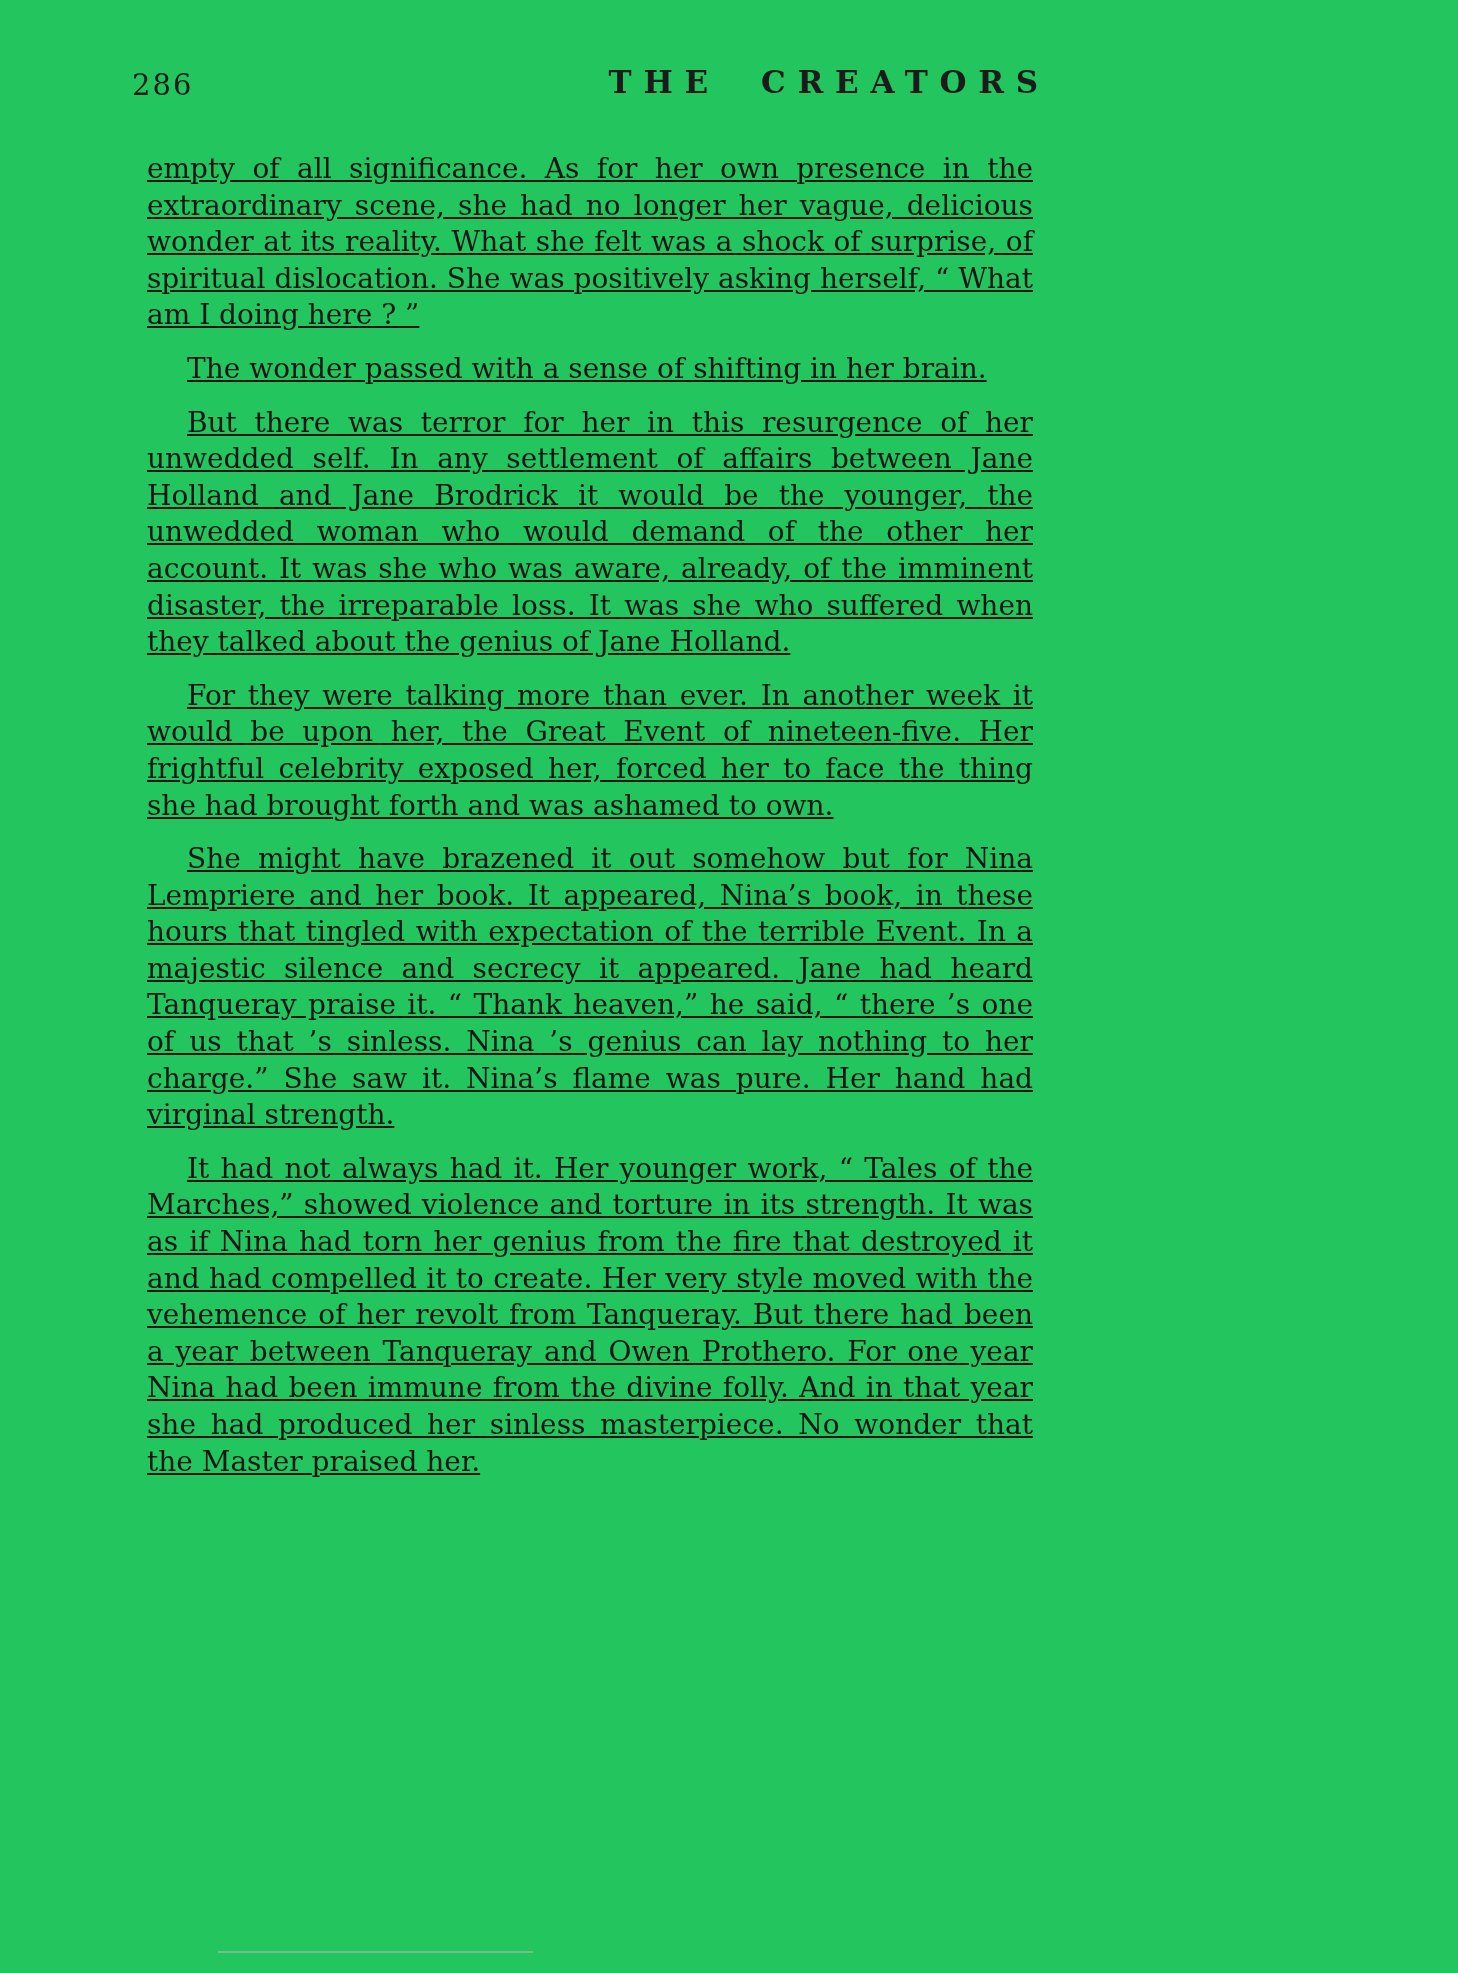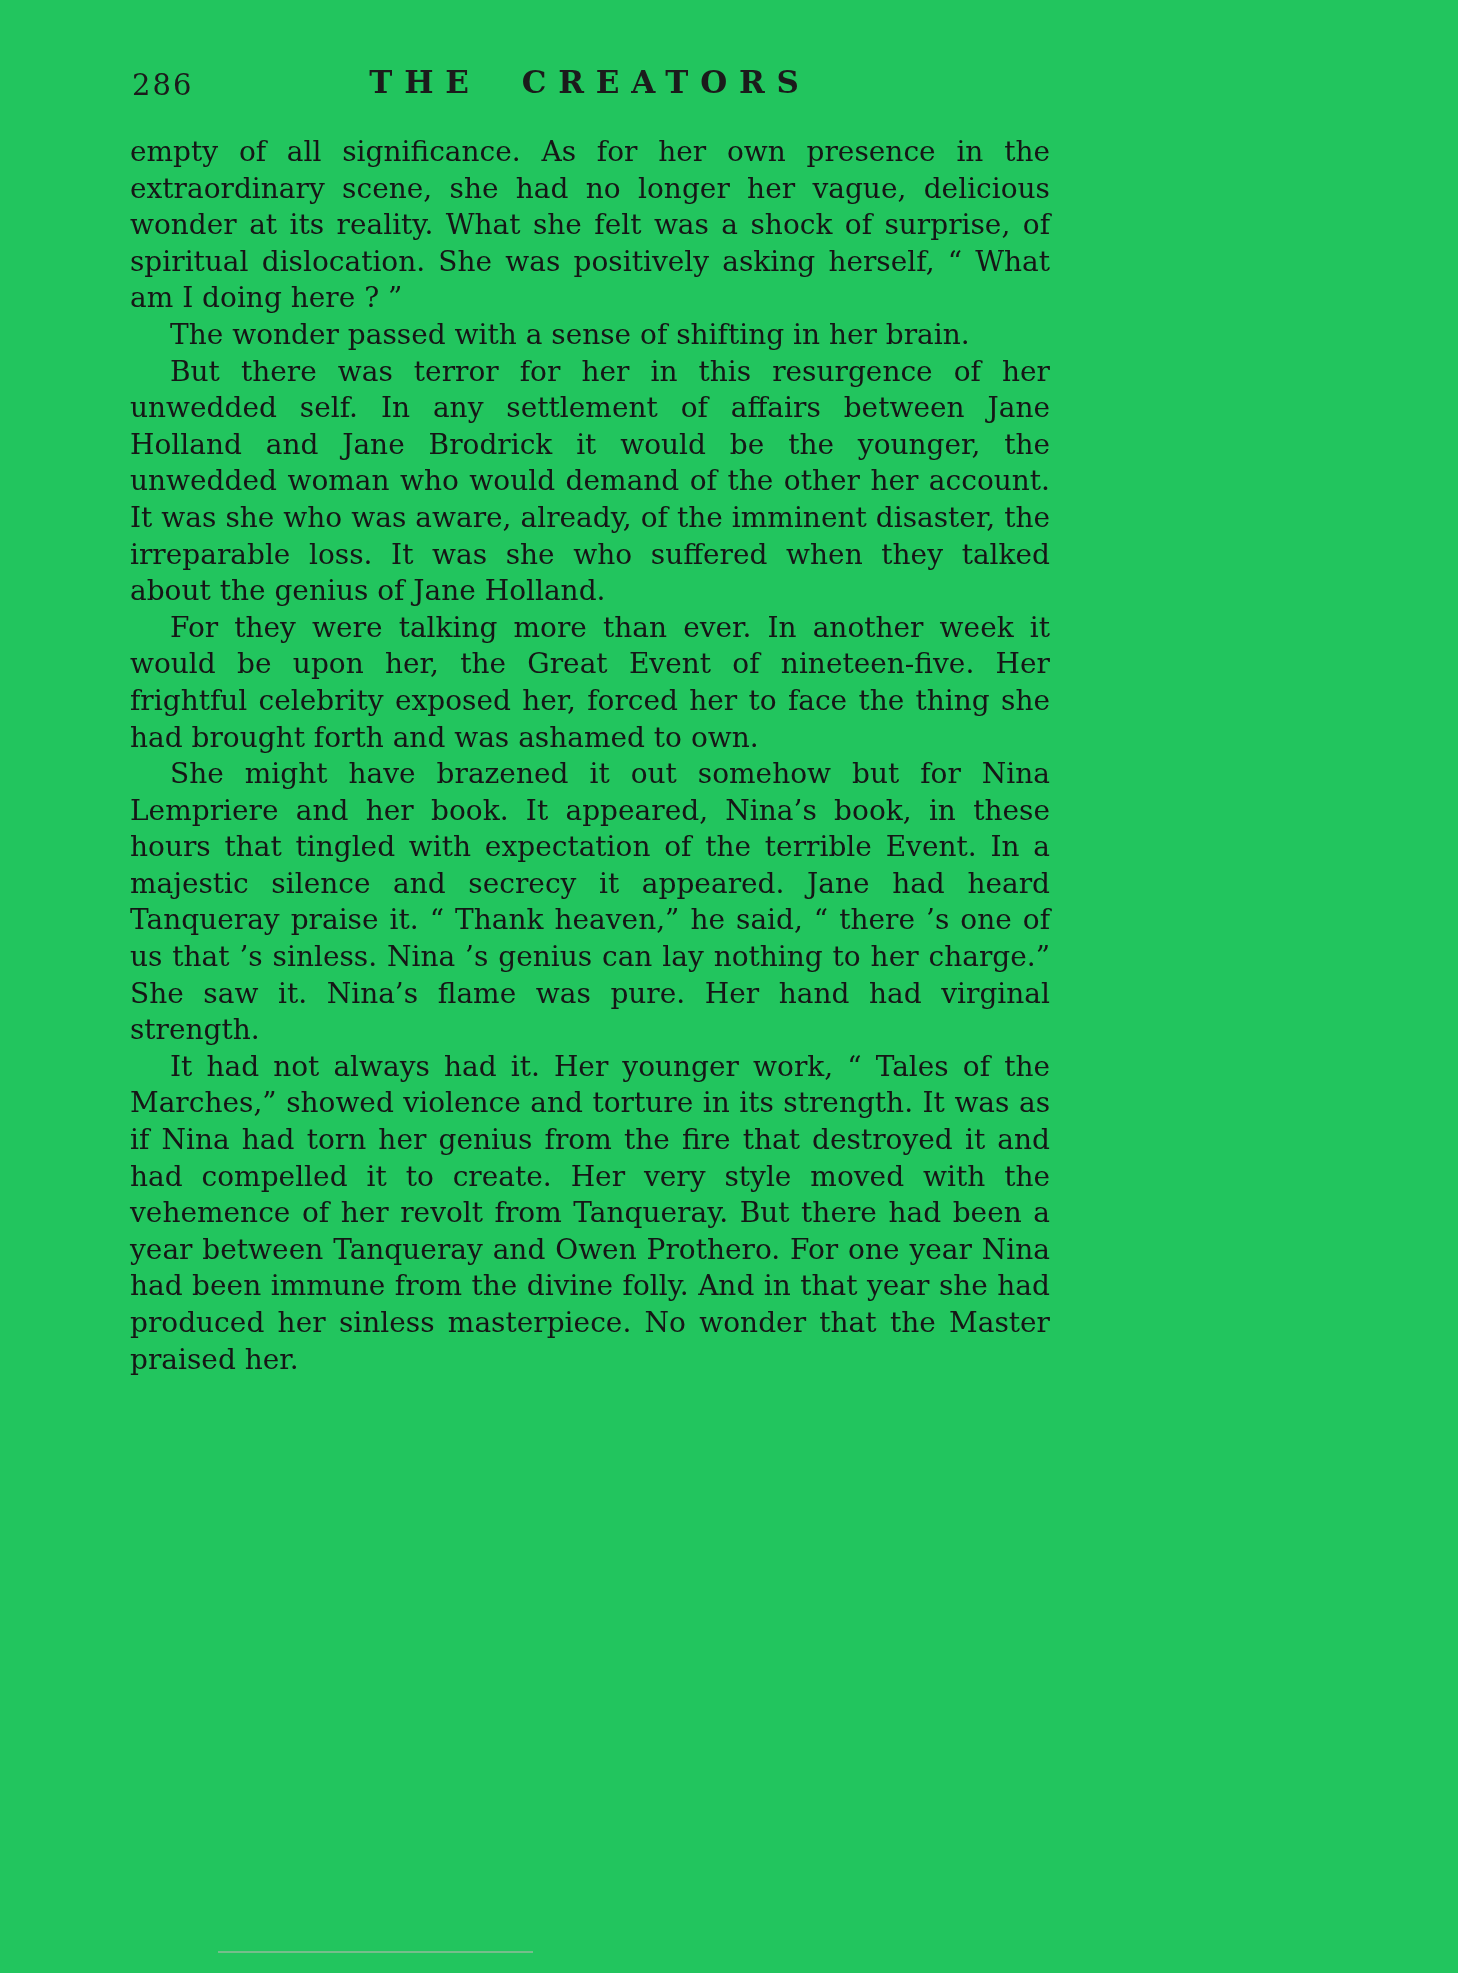--- a/index.html
+++ b/index.html
@@ -27,38 +27,38 @@
   }
   .page-number {
     position: absolute;
     left: 2px;
     top: 4px;
     font-size: 29px;
     letter-spacing: 2px;
   }
   .running-title {
     display: block;
-    text-align: center;
+    text-align: right;
     font-size: 31px;
     font-weight: bold;
     letter-spacing: 0.38em;
     word-spacing: 0.6em;
     white-space: nowrap;
   }
   .body-text {
     position: absolute;
     top: 134px;
     left: 130px;
     width: 920px;
     font-size: 28px;
     line-height: 36.6px;
     text-align: justify;
     color: #161616;
   }
-  .para { margin: 0; padding: 0; }
+  .para { margin: 17px; padding: 0; text-decoration: underline; }
   .para.indent { text-indent: 40px; }
   .artifact-line {
     position: absolute;
     left: 218px;
     bottom: 20px;
     width: 315px;
     height: 2px;
     background: #b9b8b1;
     opacity: 0.55;
   }

